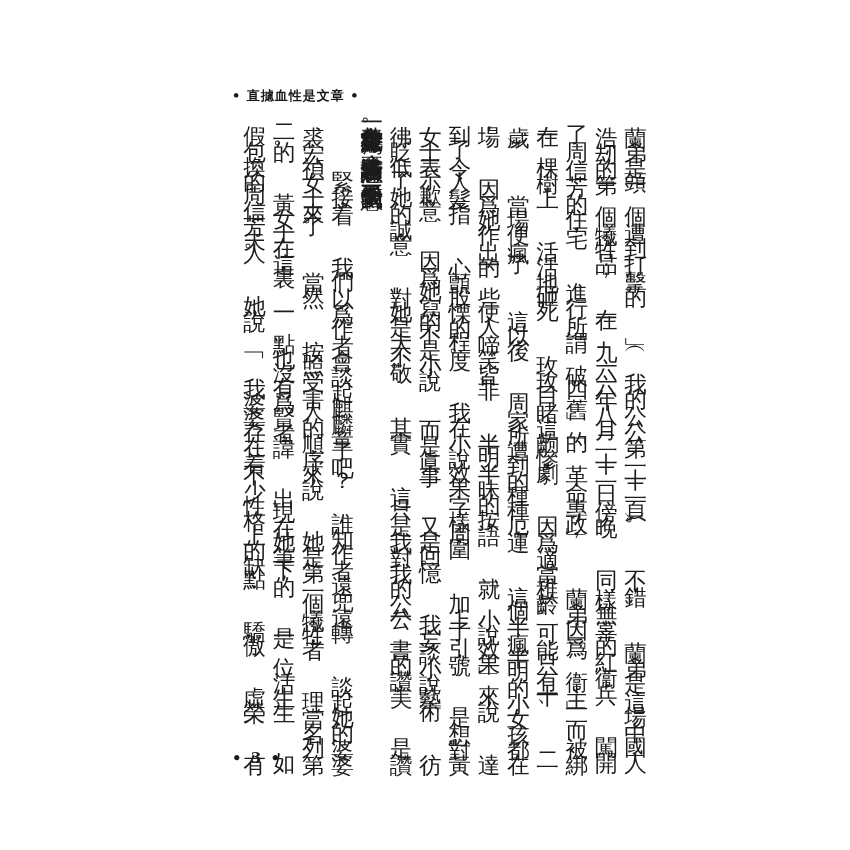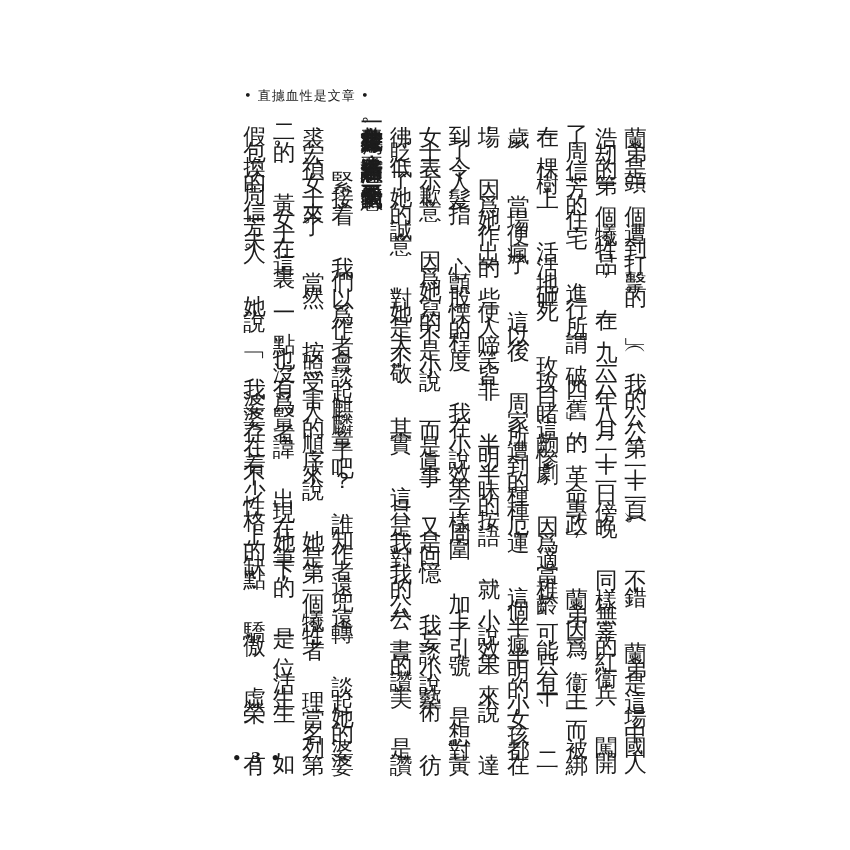--- a/index.html
+++ b/index.html
@@ -15,24 +15,24 @@
       font-family: "DejaVu Serif", "Liberation Serif", serif;
       color: #1a1a1a;
     }
     .page {
       position: absolute;
       left: 0; top: 0;
       width: 850px; height: 850px;
     }
     .running-header {
       position: absolute;
-      left: 244px;
+      left: 232px;
       top: 87px;
       font-size: 13px;
-      font-weight: normal;
+      font-weight: bold;
       letter-spacing: 1px;
       white-space: nowrap;
     }
     .body-text {
       position: absolute;
       top: 108px;
       right: 200px;
       height: 640px;
       writing-mode: vertical-rl;
       font-size: 22.6px;

